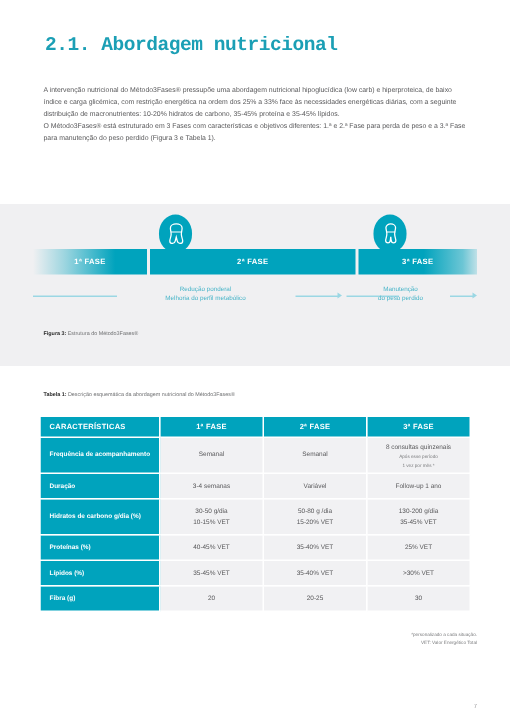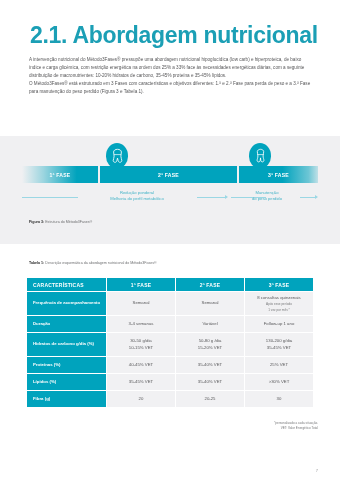--- a/index.html
+++ b/index.html
@@ -11,24 +11,25 @@
     position:relative;
     overflow:hidden;
   }
 
   
   .page-wrap { width:340px; height:481px; position:relative; }
 
   .title {
     position:absolute;
     left:30px; top:22px;
-    font-size:23px;
+    font-size:13px;
     font-weight:bold;
     letter-spacing:-0.3px;
     color:#1b9fb5;
+    font-family:Liberation Mono, monospace;
   }
 
   
   .intro {
     position:absolute;
     left:29px; top:56px;
     width:283px;
     font-size:4.6px;
     line-height:1.72;
     color:#58585a;

